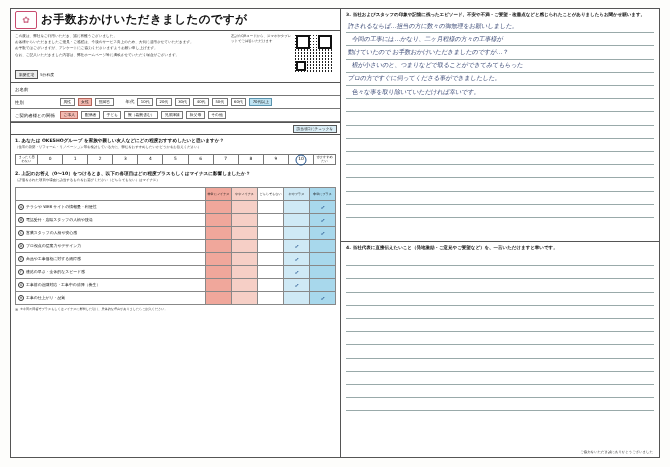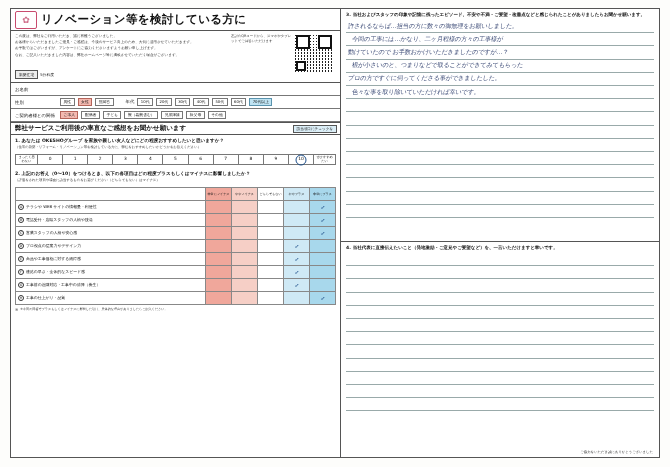--- a/index.html
+++ b/index.html
@@ -365,21 +365,21 @@
 
 <div class="page">
   <div class="sheet">
 
     <div class="left-col">
 
       <div class="hdr">
         <div class="hdr-logo">
             <span class="mark">✿</span>
           </div>
-        <div class="hdr-title">リノベーション等を検討している方に</div>
+        <div class="hdr-title">お手数おかけいただきましたのですが</div>
       </div>
 
       <div class="intro">
         <p>この度は、弊社をご利用いただき、誠に有難うございました。</p>
         <p>お客様からいただきましたご意見・ご感想は、今後のサービス向上のため、大切に活用させていただきます。</p>
         <p>お手数ではございますが、アンケートにご協力くださいますようお願い申し上げます。</p>
         <p>なお、ご記入いただきました内容は、弊社ホームページ等に掲載させていただく場合がございます。</p>
         <div class="qr-block">
           <div class="qr-cap">左記のQRコードから、スマホやタブレットでご回答いただけます</div>
           <div class="qr">
@@ -425,21 +425,20 @@
           <span class="opt">配偶者</span>
           <span class="opt">子ども</span>
           <span class="opt">親（義親含む）</span>
           <span class="opt">兄弟姉妹</span>
           <span class="opt">祖父母</span>
           <span class="opt">その他</span>
         </div>
       </div>
 
       <div class="secbar" style="border-top:1px solid #555">
-        <span class="t">弊社サービスご利用後の率直なご感想をお聞かせ願います</span>
         <span class="chk-note">該当項目にチェックを</span>
       </div>
 
       <div class="q-block">
         <div class="q-title">
           <span>1.</span>
           <span>あなたは OKESHOグループ を家族や親しい友人などにどの程度おすすめしたいと思いますか？</span>
         </div>
         <div class="q-sub">（住宅の新築・リフォーム・リノベーション等を検討している方に、弊社をおすすめしたいかどうかをお答えください）</div>
       </div>

